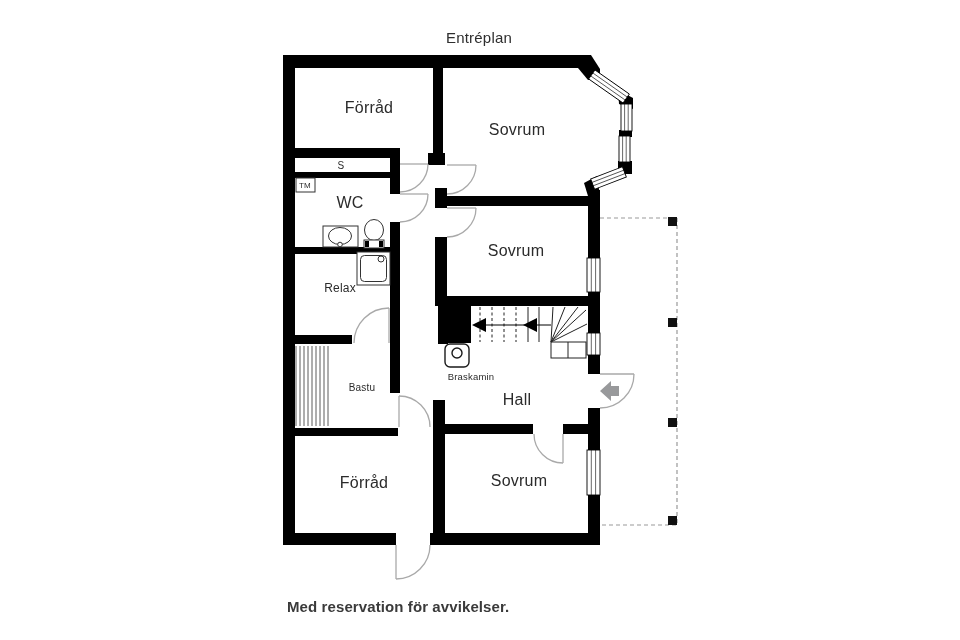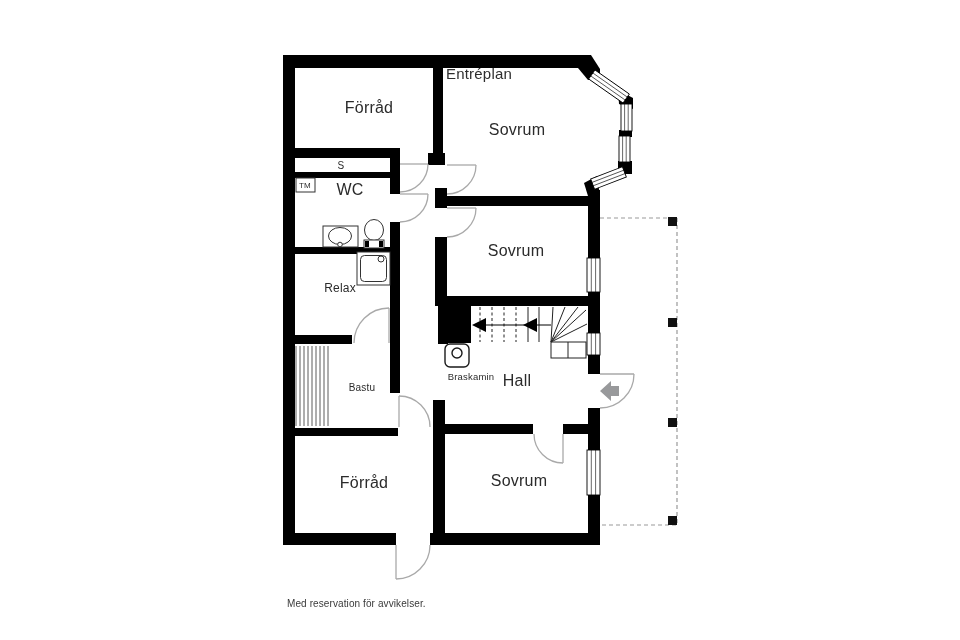--- a/index.html
+++ b/index.html
@@ -1,35 +1,35 @@
 <!DOCTYPE html>
 <html><head>
 <meta charset="utf-8">
 <style>
   html,body{margin:0;padding:0;background:#fff;}
   .canvas{position:relative;width:960px;height:640px;background:#fff;overflow:hidden;
           font-family:"Liberation Sans", sans-serif;}
   .plan-svg{position:absolute;left:0;top:0;}
   .lbl{position:absolute;transform:translate(-50%,-50%);white-space:nowrap;
        color:#2b2b2b;font-size:16px;letter-spacing:.2px;}
-  .lbl-title{left:479px;top:37px;font-size:15px;color:#2e2e2e;margin-top:36px;}
+  .lbl-title{left:479px;top:37px;font-size:15px;color:#2e2e2e;}
   .lbl-forrad-top{left:369px;top:108px;}
   .lbl-sovrum-top{left:517px;top:130px;}
   .lbl-closet{left:341px;top:165px;font-size:10px;}
   .lbl-tm{left:305px;top:185px;font-size:8px;}
-  .lbl-wc{left:350px;top:190px;text-align:right;}
+  .lbl-wc{left:350px;top:203px;text-align:right;}
   .lbl-relax{left:340px;top:288px;font-size:12px;}
   .lbl-sovrum-mid{left:516px;top:251px;}
   .lbl-bastu{left:362px;top:387px;font-size:10px;}
   .lbl-braskamin{left:471px;top:376px;font-size:9.5px;}
-  .lbl-hall{left:517px;top:381px;}
+  .lbl-hall{left:517px;top:400px;}
   .lbl-forrad-bottom{left:364px;top:483px;}
   .lbl-sovrum-bottom{left:519px;top:481px;}
   .lbl-footer{position:absolute;left:287px;top:598px;transform:none;
-              font-size:10px;color:#3a3a3a;letter-spacing:.1px;}
+              font-size:15px;color:#3a3a3a;letter-spacing:.1px;font-weight:bold;}
 </style>
 </head>
 <body>
 
 <div class="canvas">
 
   <svg class="plan-svg" width="960" height="640" viewBox="0 0 960 640">
 
     <g fill="#000000">
 

